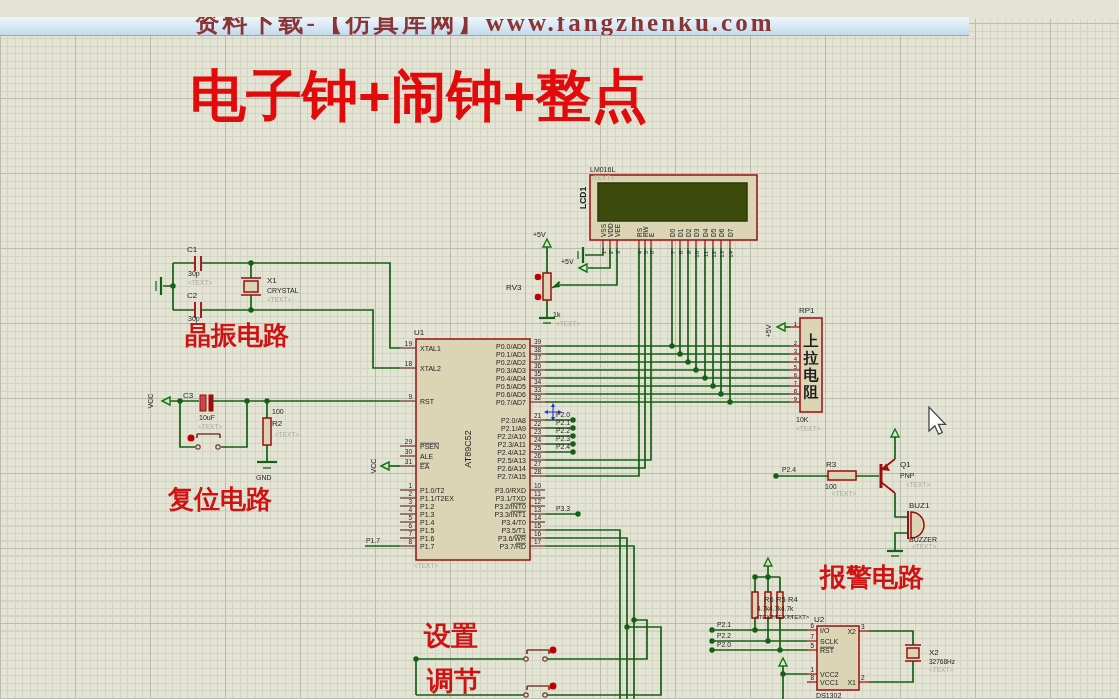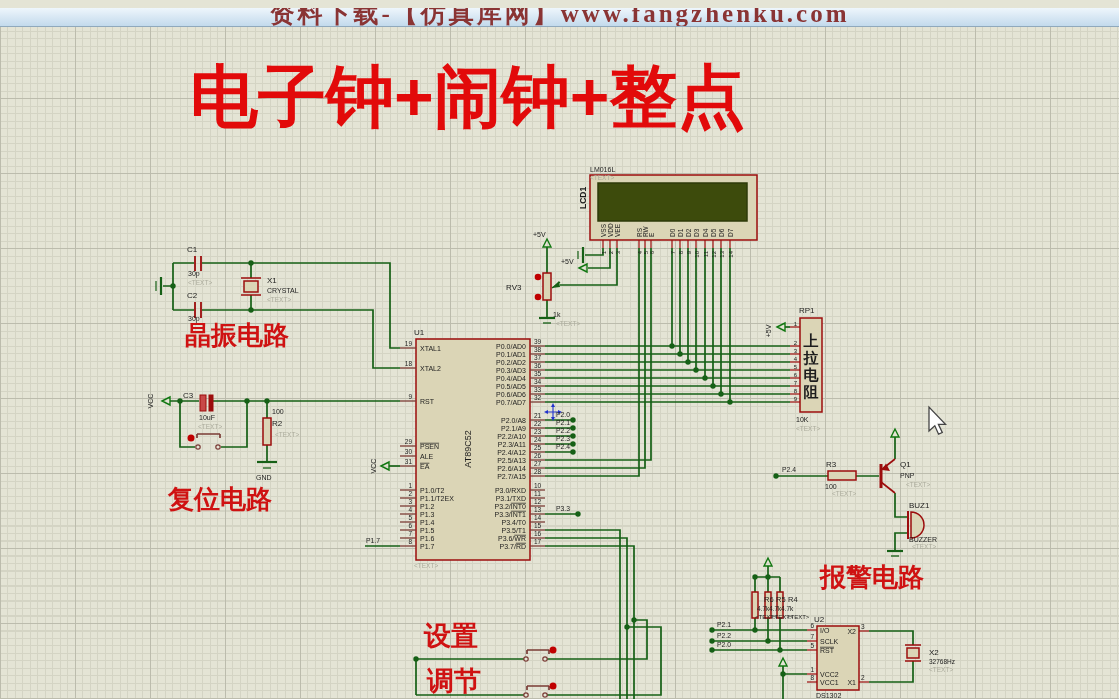--- a/index.html
+++ b/index.html
@@ -1,31 +1,31 @@
 <!DOCTYPE html>
 <html><head>
 <meta charset="utf-8">
 <style>
   html,body{margin:0;padding:0;background:#777;}
   .stage{position:relative;width:1119px;height:699px;overflow:hidden;
          font-family:"Liberation Sans",sans-serif;background:#e4e4d5;}
-  .topbar{position:absolute;top:8px;left:0;width:1119px;height:18px;z-index:6;
+  .topbar{position:absolute;top:17px;left:0;width:969px;height:18px;z-index:6;
           background:linear-gradient(#eef6fc,#c3daec);border-bottom:1px solid #90a9bc;
           overflow:hidden;text-align:center;}
   .topbar span{display:inline-block;font-family:"Liberation Serif",serif;font-weight:bold;
           font-size:25px;line-height:26px;letter-spacing:3px;color:#8a3434;margin-top:-9px;
           white-space:nowrap;}
   .grid{position:absolute;left:0;top:19px;width:1119px;height:680px;z-index:0;
         background-color:#e4e4d5;
         background-image:
           repeating-linear-gradient(0deg,#bcbcad 0 1px,transparent 1px 75px),
           repeating-linear-gradient(90deg,#bcbcad 0 1px,transparent 1px 75px),
           repeating-linear-gradient(0deg,#d4d4c4 0 1px,transparent 1px 7.5px),
           repeating-linear-gradient(90deg,#d4d4c4 0 1px,transparent 1px 7.5px);}
-  .title{position:absolute;left:190px;top:44px;z-index:1;font-weight:900;font-size:68px;
+  .title{position:absolute;left:190px;top:44px;z-index:1;font-weight:900;font-size:56px;
          line-height:104px;color:#e20a0a;white-space:nowrap;letter-spacing:0;}
   svg.schem{position:absolute;left:0;top:0;z-index:2;}
   svg text{font-family:"Liberation Sans",sans-serif;fill:#1d1d1d;}
   .ref{font-size:8px;}
   .val{font-size:7px;}
   .ph{fill:#abab9c;font-size:6.5px;}
   .ann{fill:#cf1212;font-weight:bold;font-size:26px;}
   .ann2{fill:#cf1212;font-weight:bold;font-size:27px;}
 </style>
 </head>

